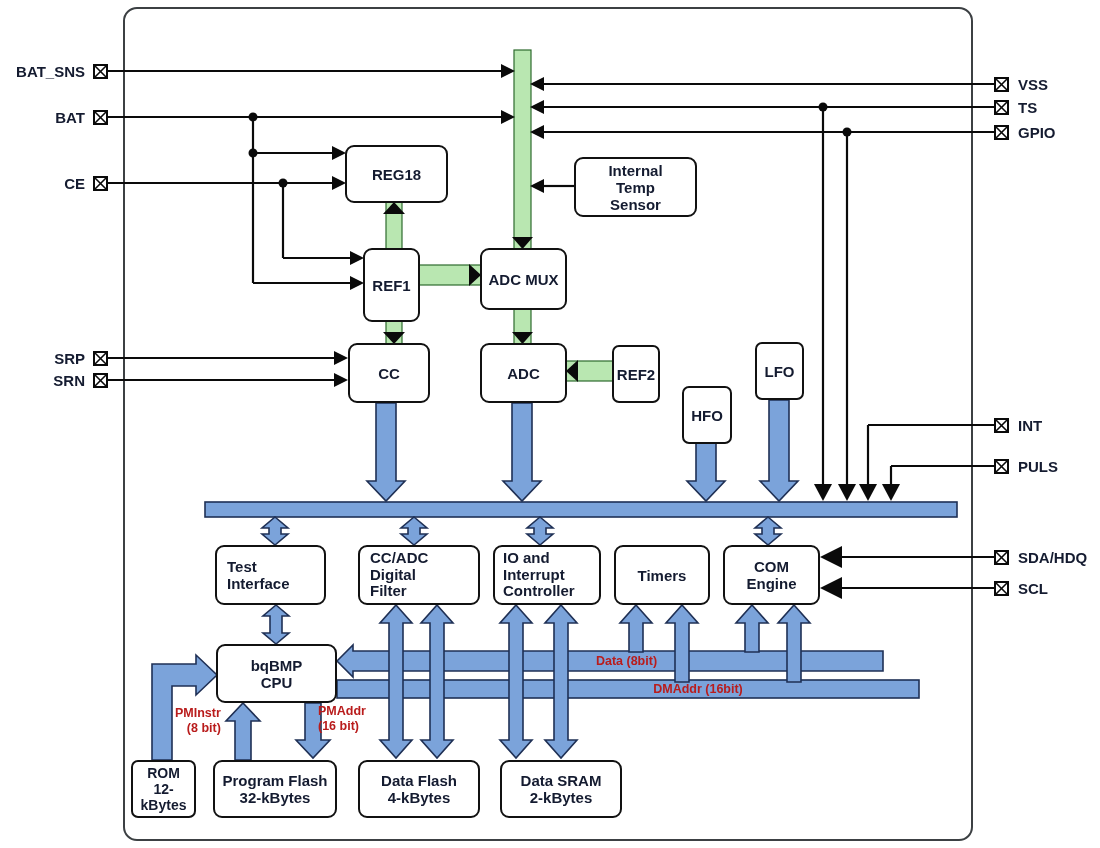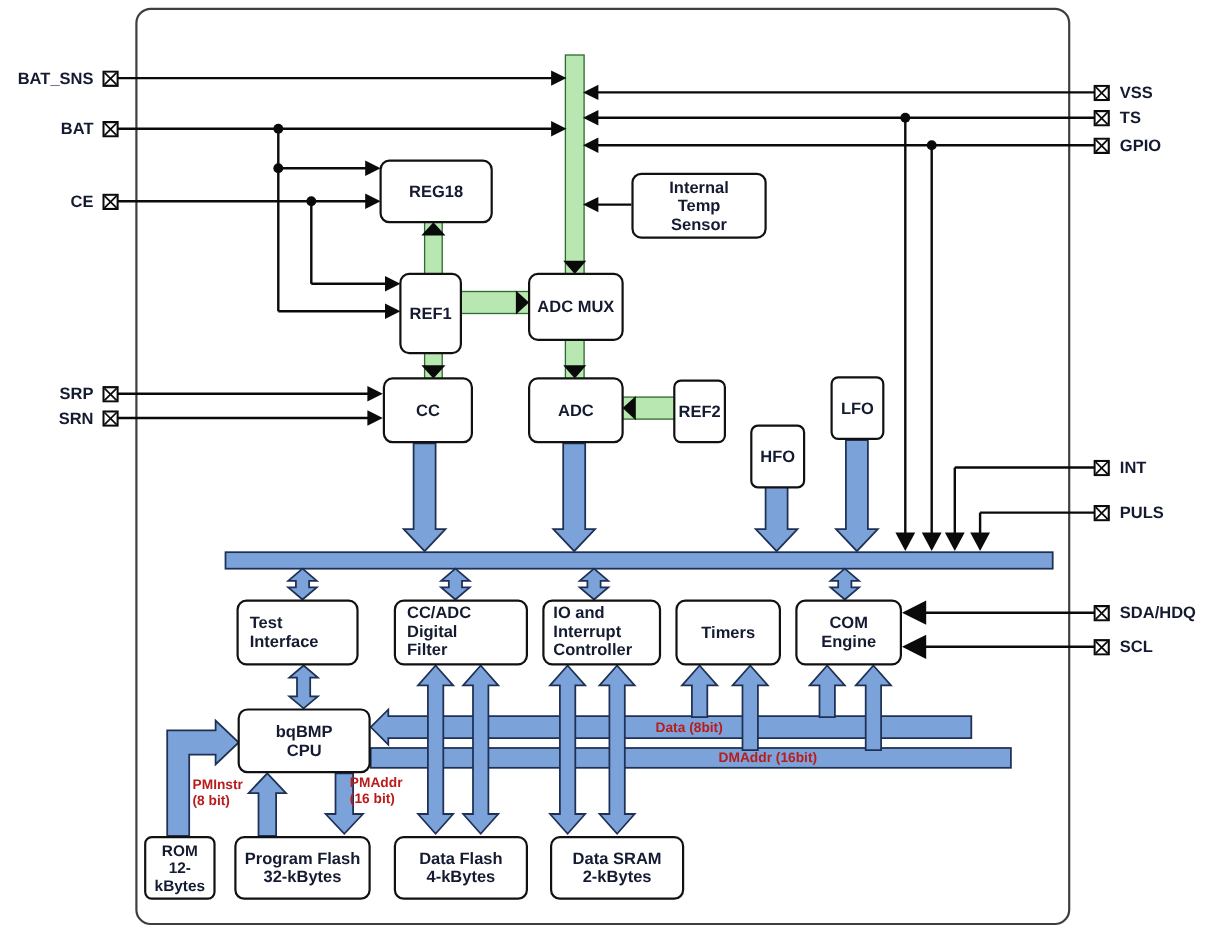--- a/index.html
+++ b/index.html
@@ -182,21 +182,21 @@
 kBytes</span></div>
   <div class="box" style="left:213px;top:760px;width:124px;height:58px;"><span>Program Flash
 32-kBytes</span></div>
   <div class="box" style="left:358px;top:760px;width:122px;height:58px;"><span>Data Flash
 4-kBytes</span></div>
   <div class="box" style="left:500px;top:760px;width:122px;height:58px;"><span>Data SRAM
 2-kBytes</span></div>
 
   <div class="buslab" style="left:570px;top:654px;width:113px;text-align:center;">Data (8bit)</div>
   <div class="buslab" style="left:637px;top:682px;width:122px;text-align:center;">DMAddr (16bit)</div>
-  <div class="buslab" style="left:175px;top:706px;">PMInstr
+  <div class="buslab" style="left:175px;top:706px;text-align:right;">PMInstr
 (8 bit)</div>
   <div class="buslab" style="left:318px;top:704px;">PMAddr
 (16 bit)</div>
 
   <div class="pin leftpin" style="top:62px;">
     <span class="pin-label">BAT_SNS</span>
     <svg class="xbox" width="15" height="15">
         <rect x="1" y="1" width="13" height="13" fill="#fff" stroke="#0a0a0a" stroke-width="2"></rect>
         <line x1="2" y1="2" x2="13" y2="13" stroke="#0a0a0a" stroke-width="1.6"></line>
         <line x1="13" y1="2" x2="2" y2="13" stroke="#0a0a0a" stroke-width="1.6"></line>

